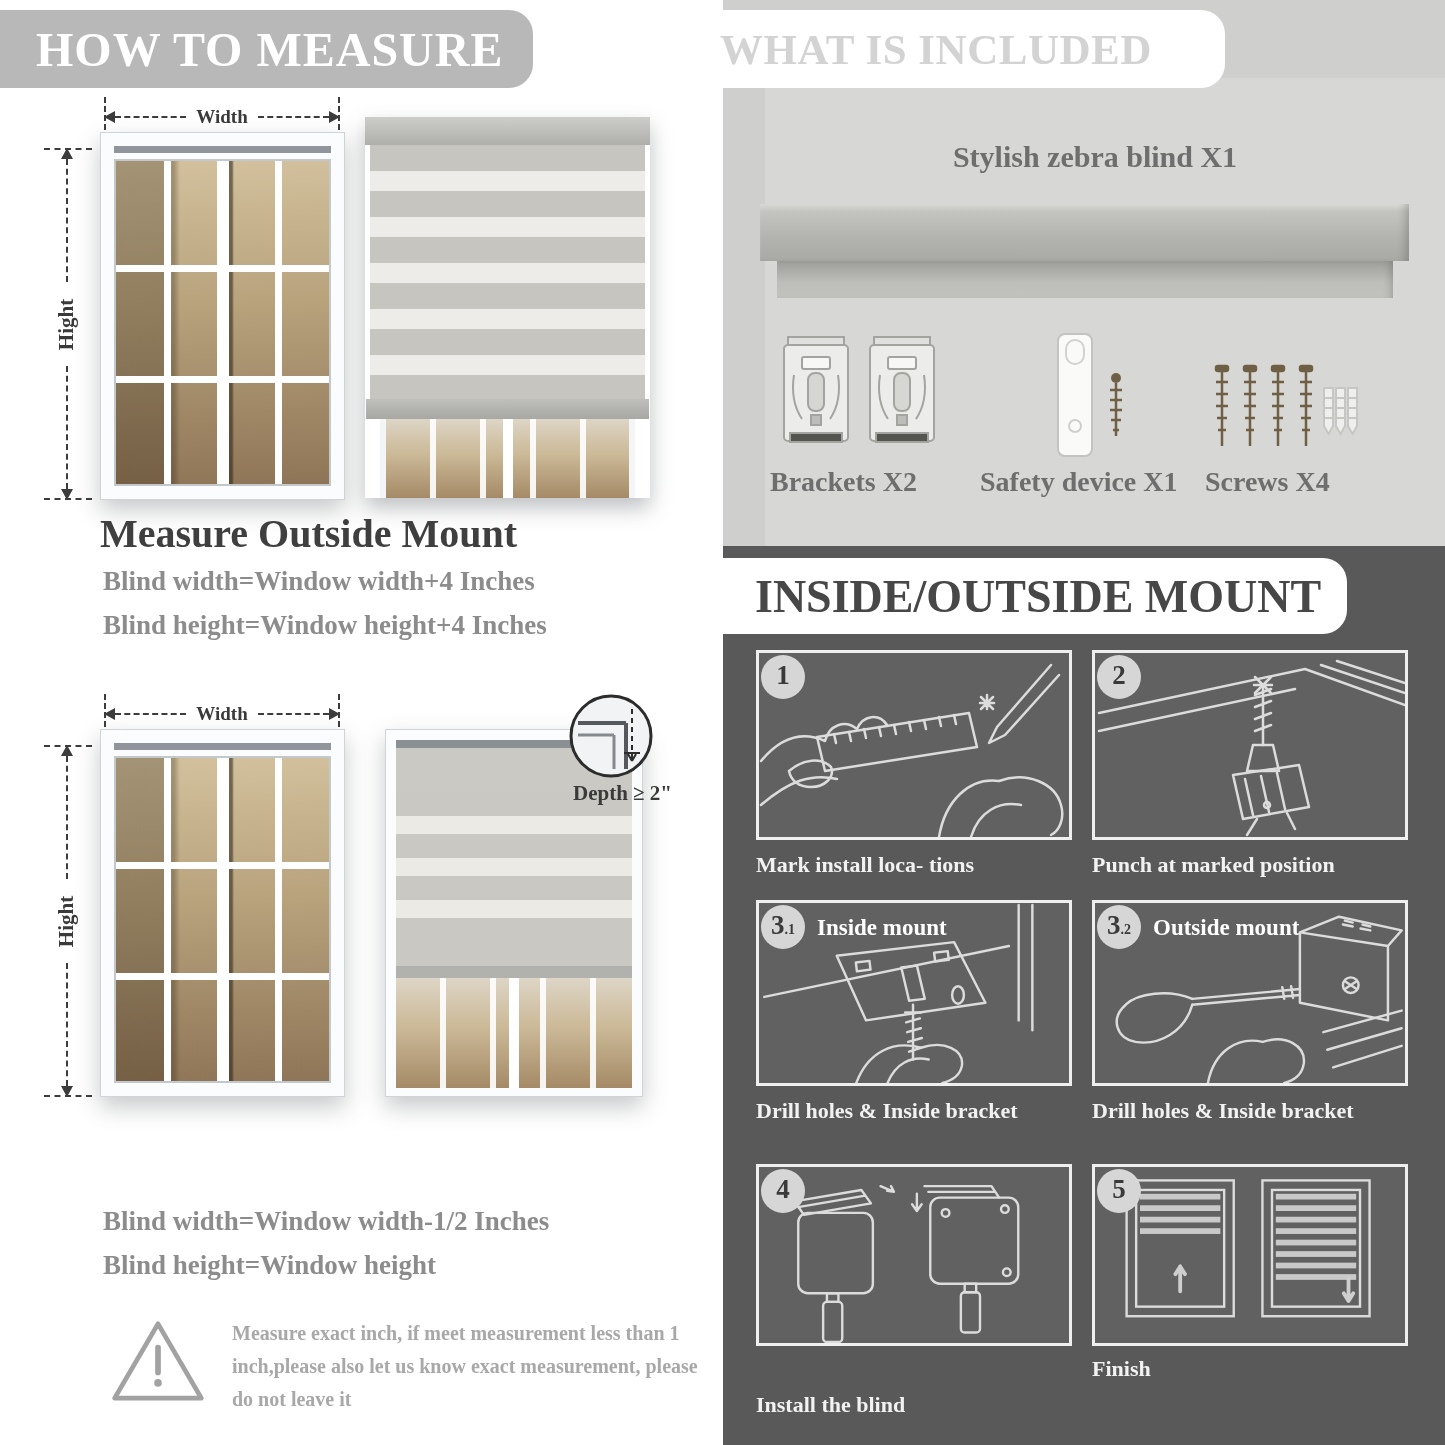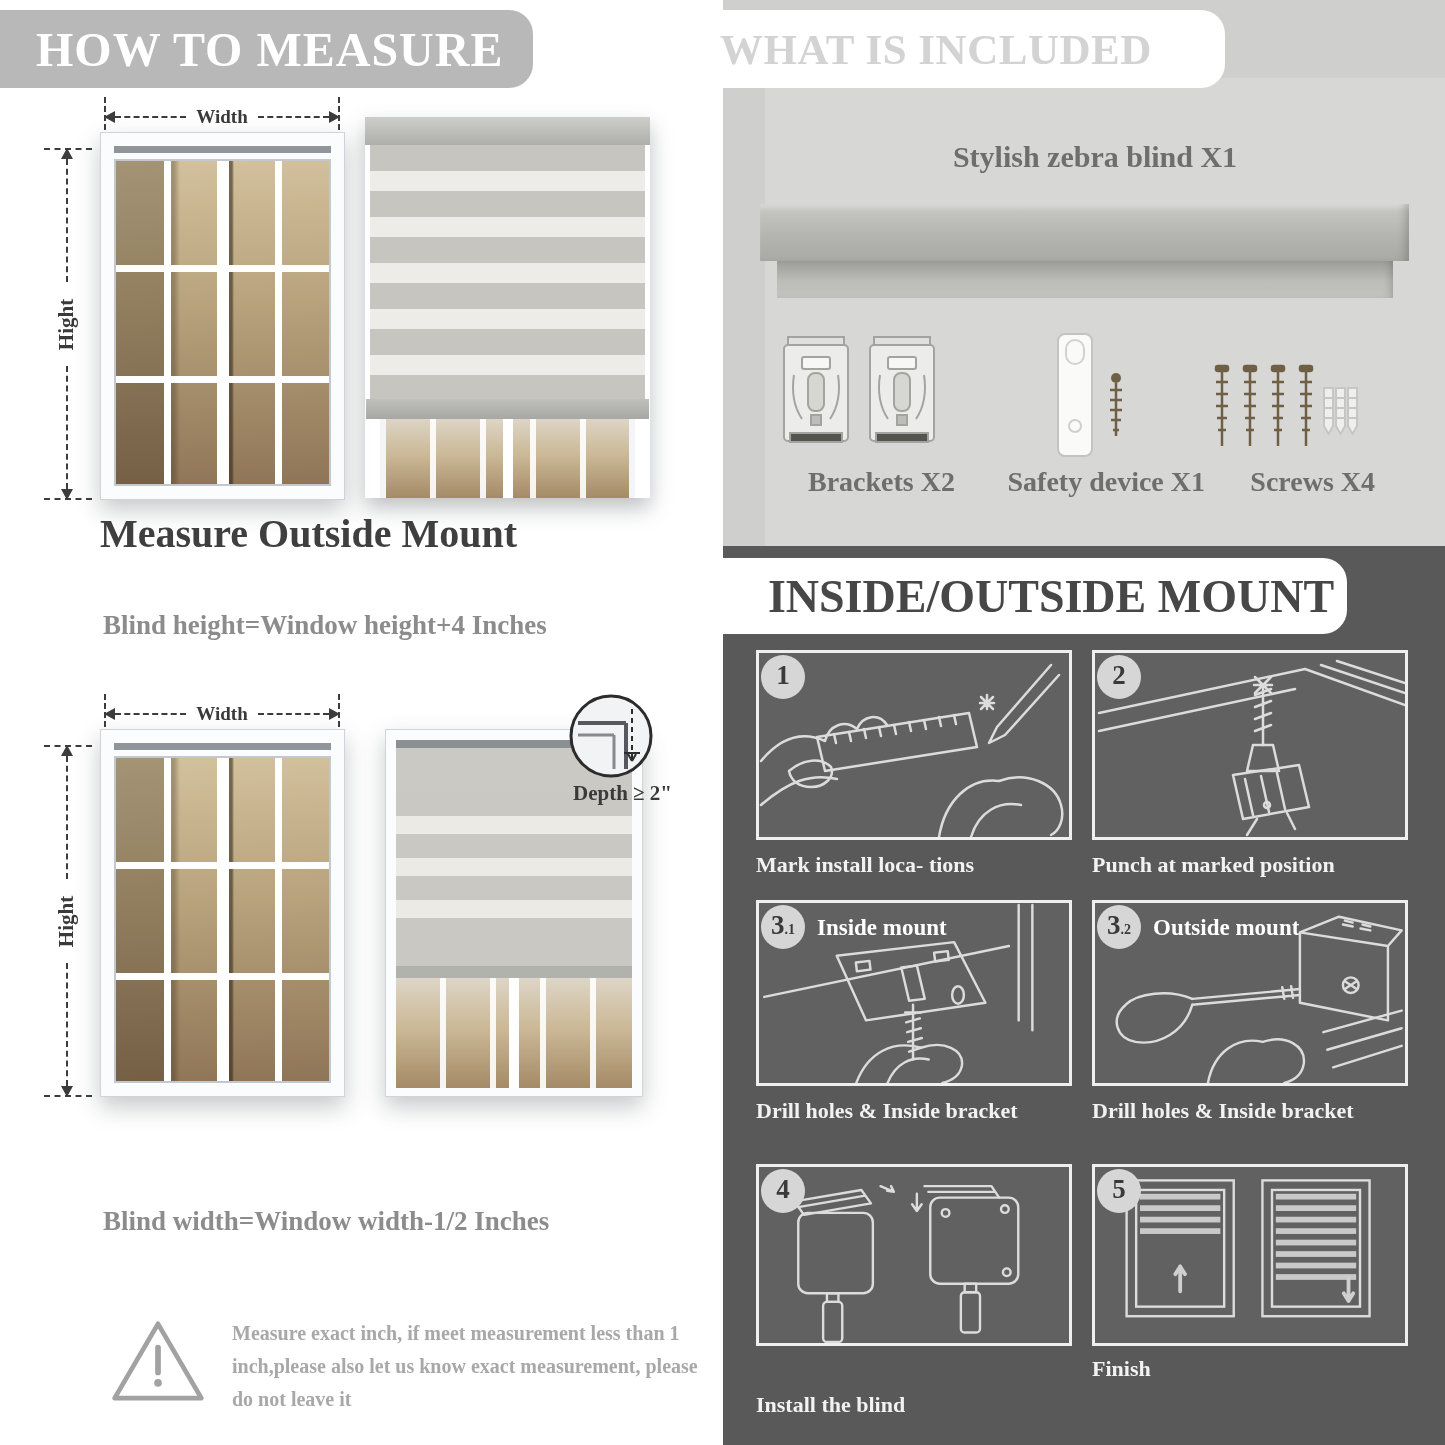--- a/index.html
+++ b/index.html
@@ -64,21 +64,21 @@
   .b-ftop{height:44px;background:#cac9c3;}
   .b-str{height:140px;background:repeating-linear-gradient(180deg,#c9c8c2 0 24px,#eceae5 24px 42px);}
   .b-fbot{height:34px;background:#c9c8c2;}
   .b-rail{height:12px;background:#b1b1ad;}
   .b-photo{height:110px;}
 
   
   .gray-section{background:#cfcfcd;}
   .gray-inner{background:#d7d7d5;}
   .included-label{font-size:30px;font-weight:bold;color:#6e6e6e;text-align:center;}
-  .item-label{font-size:28px;font-weight:bold;color:#6e6e6e;text-align:right;}
+  .item-label{font-size:28px;font-weight:bold;color:#6e6e6e;text-align:left;}
   .bar1{background:linear-gradient(180deg,#c8c8c4 0%,#b4b4b0 55%,#a9a9a5 100%);
         box-shadow:inset -8px 0 10px -5px rgba(0,0,0,.22), inset 0 6px 6px -4px rgba(255,255,255,.55);}
   .bar2{background:linear-gradient(180deg,#9d9d99 0%,#bcbcb8 55%,#c3c3bf 100%);
         box-shadow:inset -6px 0 8px -4px rgba(0,0,0,.18);}
 
   .dark-section{background:#595959;}
   .step-panel{position:absolute;border:3px solid #efefef;background:#616161;box-sizing:border-box;}
   .badge{position:absolute;top:2px;left:2px;width:44px;height:44px;border-radius:50%;background:#d6d6d6;
          display:flex;align-items:baseline;justify-content:center;color:#3a3a3a;font-weight:bold;padding-top:7px;box-sizing:border-box;}
   .badge b{font-size:27px;line-height:27px;}
@@ -124,20 +124,21 @@
   </div>
 
   <div class="blindA abs" style="left:365px;top:117px;width:285px;height:381px;">
     <div class="cassette"></div>
     <div class="stripesA"></div>
     <div class="railA"></div>
     <div class="underwinA photo"></div>
   </div>
 
   <div class="sec-title abs" style="left:100px;top:510px;">Measure Outside Mount</div>
+  <div class="formula abs" style="left:103px;top:566px;">Blind width=Window width+4 Inches</div>
   <div class="formula abs" style="left:103px;top:610px;">Blind height=Window height+4 Inches</div>
 
   <div class="measure-w abs" style="left:104px;top:701px;width:236px;">
     <span class="guide gl"></span>
     <span class="guide gr"></span>
     <span class="mw-head-l"></span>
     <span class="mw-line"></span>
     <span class="mw-label">Width</span>
     <span class="mw-line"></span>
     <span class="mw-head-r"></span>
@@ -172,20 +173,21 @@
   <svg class="abs" style="left:568px;top:693px;" width="86" height="86" viewBox="0 0 86 86">
     <circle cx="43" cy="43" r="40" fill="#f2f3f4" stroke="#2c2c2c" stroke-width="3"></circle>
     <path d="M10,30 H58 M58,30 V76" stroke="#55595d" stroke-width="4" fill="none"></path>
     <path d="M10,42 H46 M46,42 V76" stroke="#858a8e" stroke-width="3" fill="none"></path>
     <path d="M64,16 V68" stroke="#2c2c2c" stroke-width="2" stroke-dasharray="5,4" fill="none"></path>
     <path d="M64,68 l-4,-7 M64,68 l4,-7 M56,60 h16" stroke="#2c2c2c" stroke-width="2" fill="none"></path>
   </svg>
   <div class="abs" style="left:573px;top:781px;font-size:21px;font-weight:bold;color:#3a3a3a;">Depth ≥ 2"</div>
 
   <div class="formula abs" style="left:103px;top:1206px;">Blind width=Window width-1/2 Inches</div>
+  <div class="formula abs" style="left:103px;top:1250px;">Blind height=Window height</div>
 
   <svg class="abs" style="left:108px;top:1316px;" width="100" height="90" viewBox="0 0 105 92">
     <path d="M52.5,7 L98,85 H7 Z" fill="none" stroke="#a2a2a2" stroke-width="5" stroke-linejoin="round"></path>
     <path d="M52.5,32 V58" stroke="#a2a2a2" stroke-width="6" stroke-linecap="round"></path>
     <circle cx="52.5" cy="69" r="4" fill="#a2a2a2"></circle>
   </svg>
   <div class="warn-text abs" style="left:232px;top:1317px;width:470px;">Measure exact inch, if meet measurement less than 1 inch,please also let us know exact measurement, please do not leave it</div>
 
   <div class="gray-section abs" style="left:723px;top:0;width:722px;height:546px;"></div>
   <div class="gray-inner abs" style="left:765px;top:78px;width:680px;height:468px;"></div>
@@ -246,21 +248,21 @@
         <path d="M136,36 h9 M136,46 h9 M136,56 h9" fill="none"></path>
     </g>
   </svg>
 
   <div class="item-label abs" style="left:770px;top:466px;width:185px;">Brackets X2</div>
   <div class="item-label abs" style="left:980px;top:466px;width:225px;">Safety device X1</div>
   <div class="item-label abs" style="left:1205px;top:466px;width:170px;">Screws X4</div>
 
   <div class="dark-section abs" style="left:723px;top:546px;width:722px;height:899px;"></div>
 
-  <div class="banner banner-mount abs" style="left:723px;top:558px;width:592px;height:76px;justify-content:center;">
+  <div class="banner banner-mount abs" style="left:723px;top:558px;width:592px;height:76px;">
     <span>INSIDE/OUTSIDE MOUNT</span>
   </div>
 
   <div class="step-panel" style="left:756px;top:650px;width:316px;height:190px;">
     <svg class="ill" viewBox="0 0 310 184">
       <g stroke="#dcdcdc" stroke-width="2.5" fill="none" stroke-linecap="round" stroke-linejoin="round">
         <path d="M2,108 C22,84 44,78 66,88 C70,72 86,66 98,76 C104,62 120,60 128,72"></path>
         <path d="M2,152 C30,128 52,120 78,126"></path>
         <path d="M30,118 C44,106 62,104 72,114 C76,124 66,134 52,134 C40,134 32,128 30,118 Z"></path>
         <path d="M58,84 L210,60 L218,94 L66,118 Z"></path>

